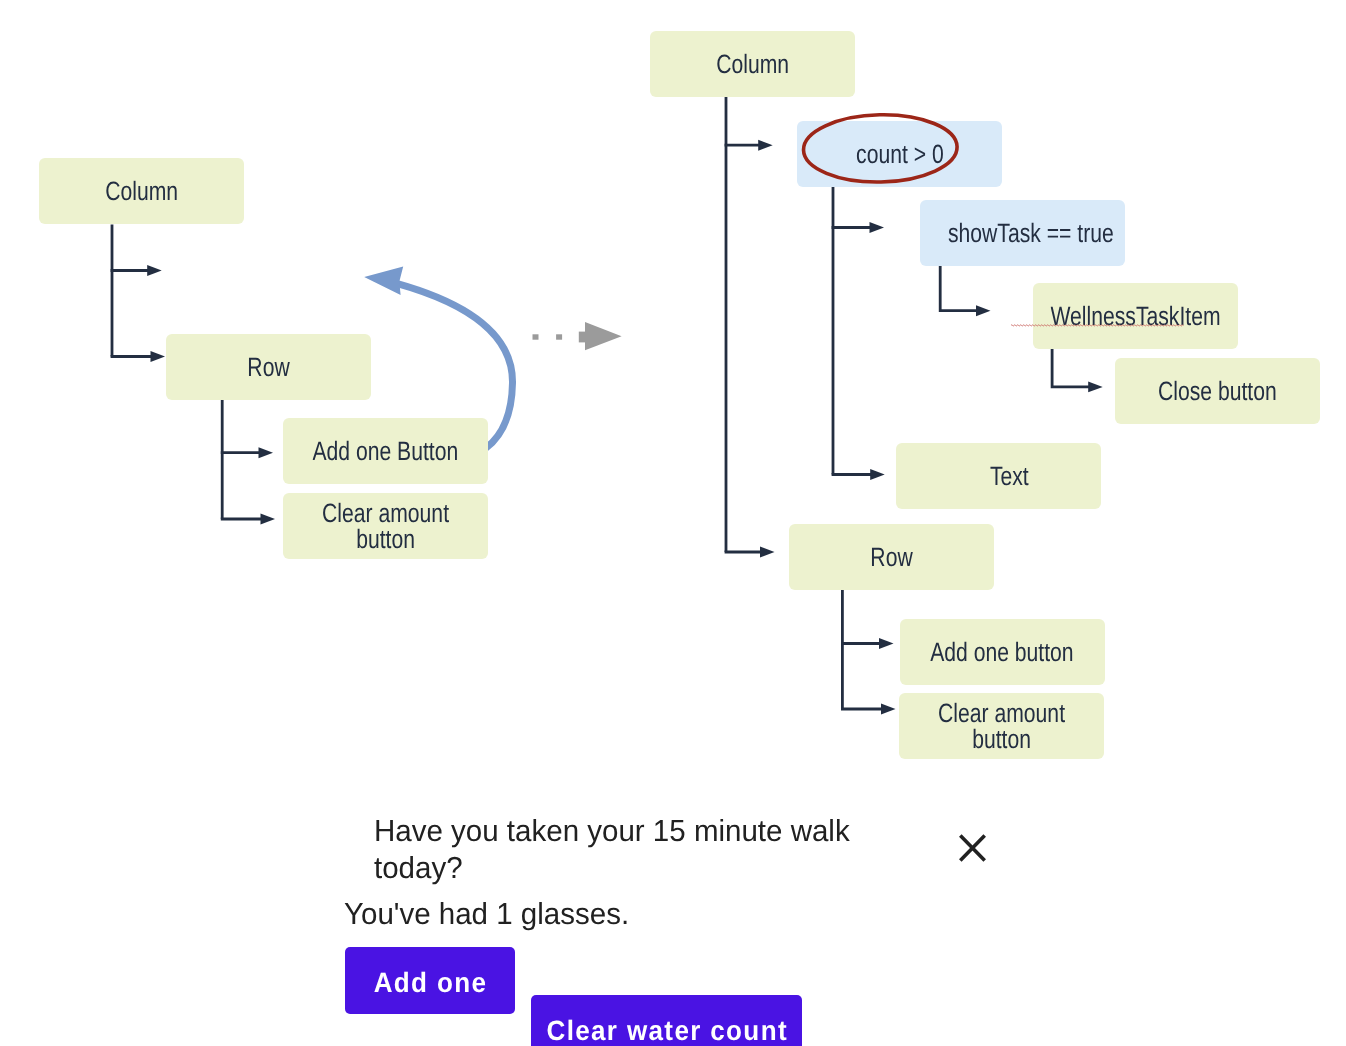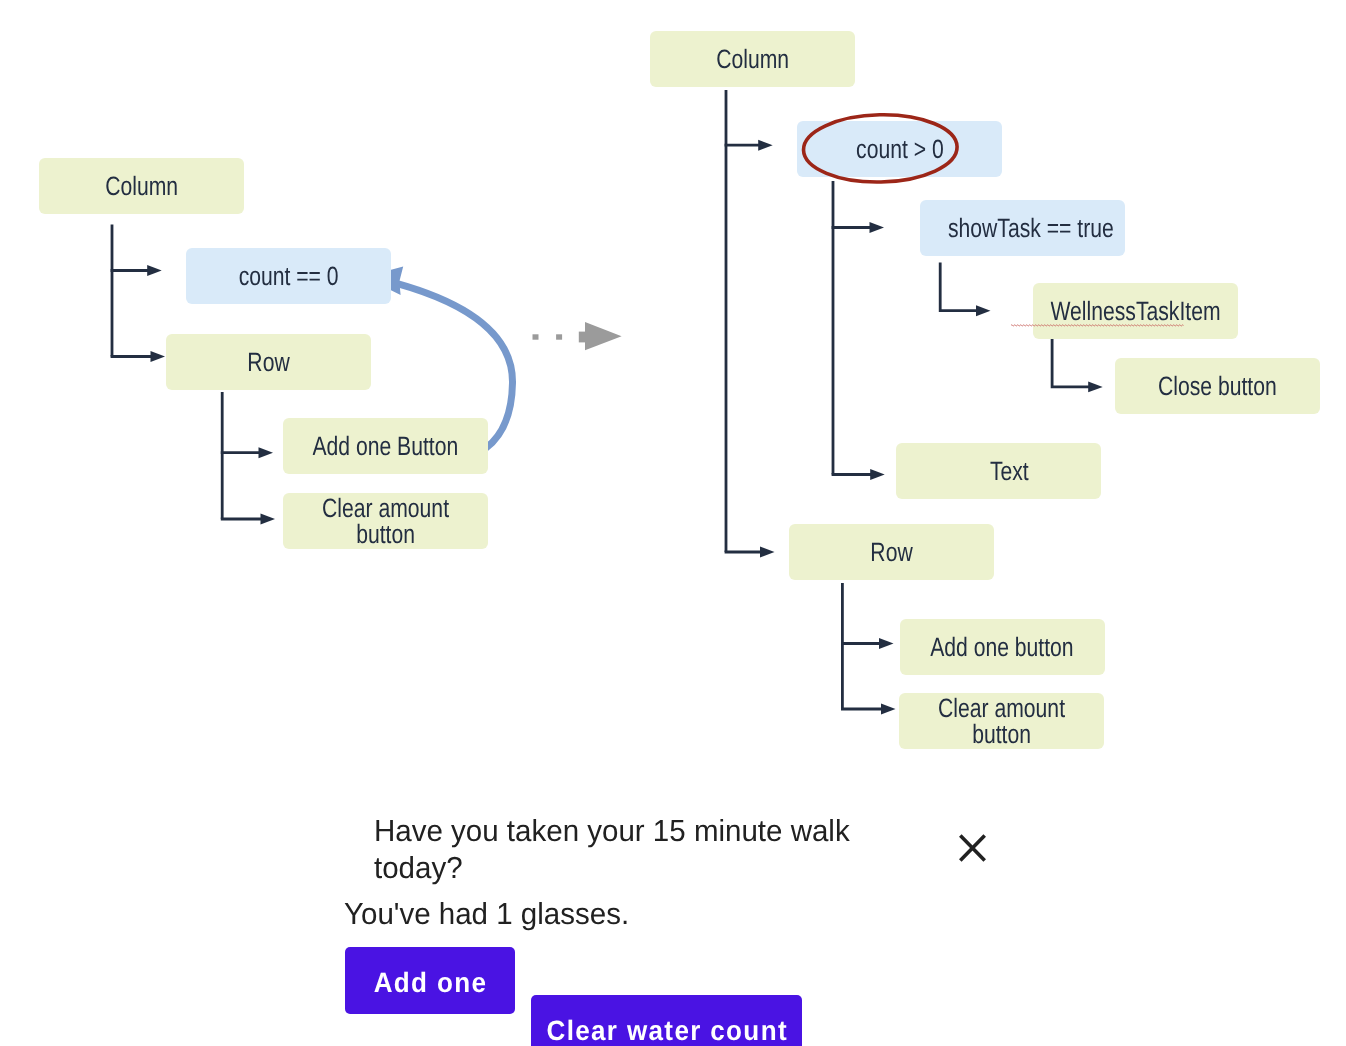--- a/index.html
+++ b/index.html
@@ -5,21 +5,21 @@
   html, body { margin:0; padding:0; background:#ffffff; }
   body {
     width:1346px; height:1046px; overflow:hidden;
     font-family:"Liberation Sans", sans-serif;
   }
   #page { position:relative; width:1346px; height:1046px; background:#fff; }
   * { -webkit-font-smoothing: antialiased; text-rendering: geometricPrecision; }
 
   .node {
     position:absolute; box-sizing:border-box;
-    width:205px; height:56px;
+    width:205px; height:66px;
     display:flex; align-items:center; justify-content:center;
     border-radius:6px;
     color:#232E41;
   }
   .node > .nlabel {
     display:block; text-align:center; line-height:26px;
     font-size:26.5px; white-space:pre;
     transform:scaleX(0.798) translateZ(0); margin-top:-1px;
   }
   .node.green { background:#EDF2CF; }
@@ -100,23 +100,20 @@
       <rect x="532.5" y="334.3" width="6" height="5.4"></rect>
       <rect x="556.1" y="334.3" width="6" height="5.4"></rect>
       <rect x="578.8" y="331.6" width="8" height="10.8"></rect>
       <path d="M585,322 L621.6,336.2 L585,350.3 Z"></path>
     </g>
   </svg>
 
   <div class="node green" style="left:39px; top:158px;">
       <span class="nlabel">Column</span>
     </div>
-  <div class="node blue" style="left:162px; top:248px;">
-      <span class="nlabel">count == 0</span>
-    </div>
   <div class="node green" style="left:166px; top:334px;">
       <span class="nlabel">Row</span>
     </div>
   <div class="node green" style="left:283px; top:418px;">
       <span class="nlabel">Add one Button</span>
     </div>
   <div class="node green" style="left:283px; top:493px;">
       <span class="nlabel">Clear amount
 button</span>
     </div>

